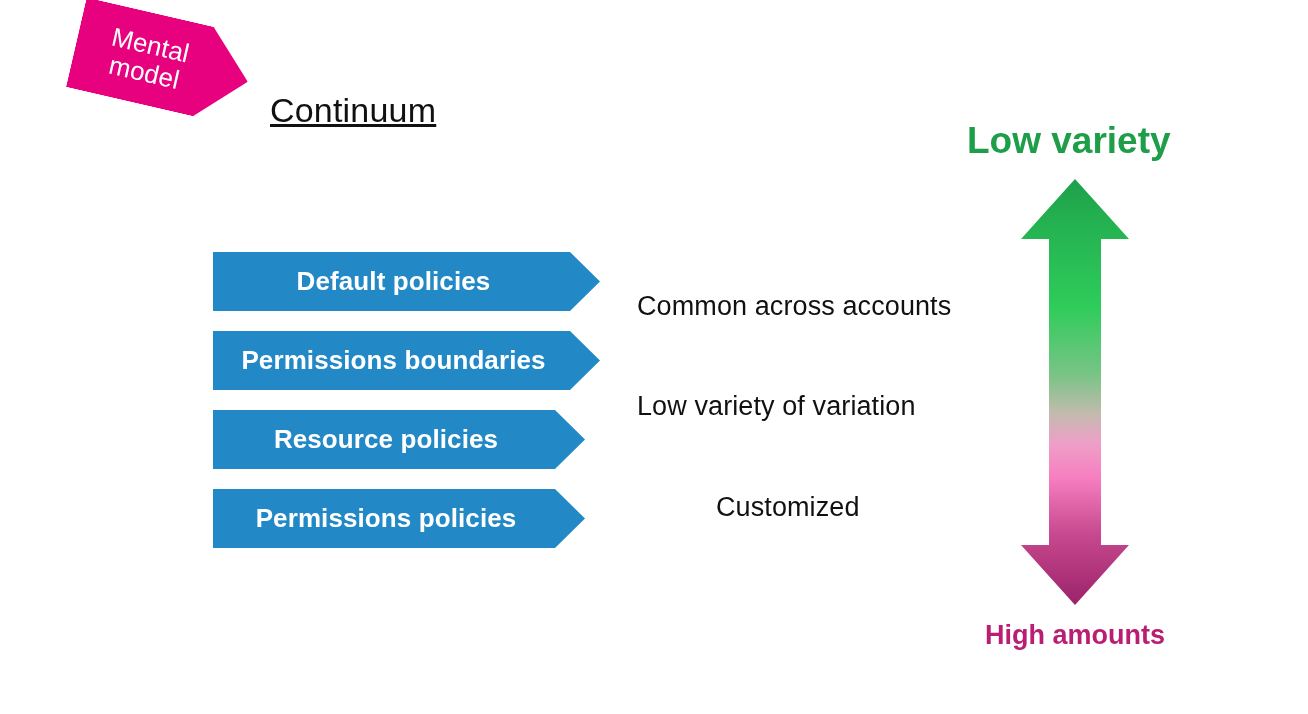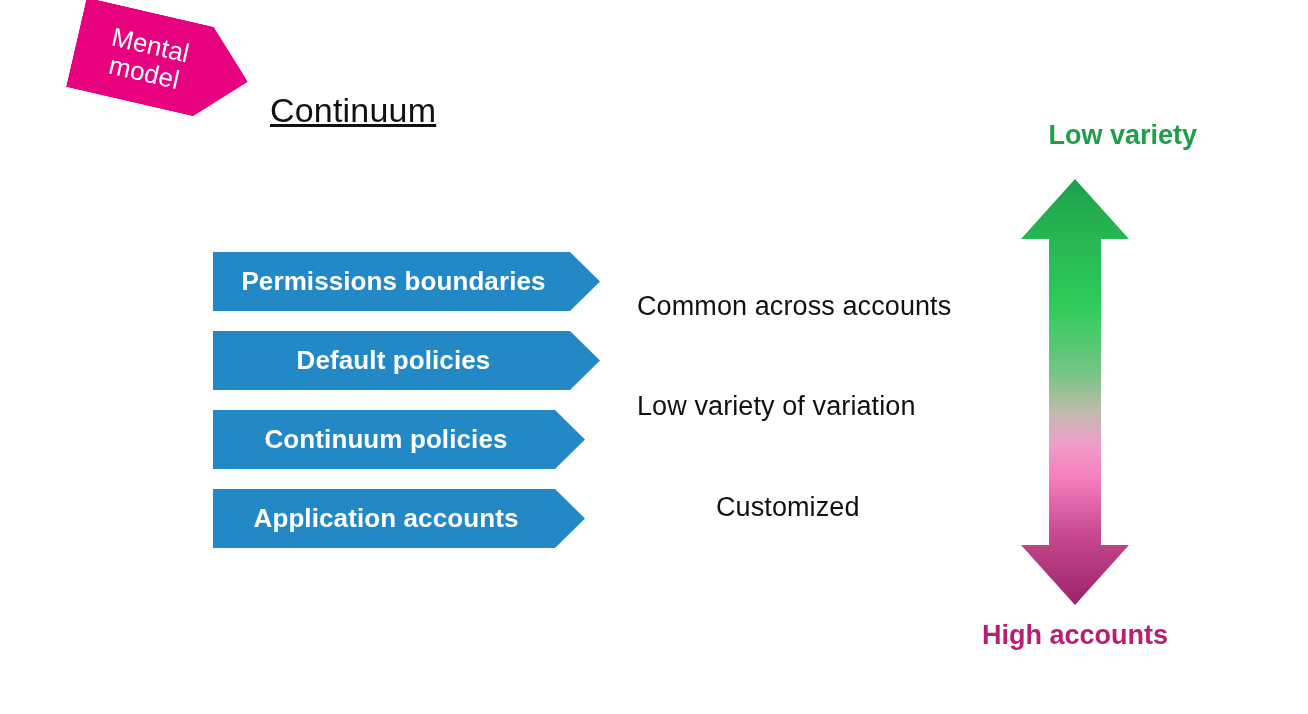--- a/index.html
+++ b/index.html
@@ -121,24 +121,24 @@
   #variety-group {
     position: absolute;
     left: 955px;
     top: 120px;
     width: 240px;
     height: 545px;
   }
   #low-variety-label {
     position: absolute;
     top: 0px;
-    left: 2px;
+    left: 12px;
     width: 240px;
-    text-align: right;
-    font-size: 27px;
+    text-align: left;
+    font-size: 37px;
     font-weight: bold;
     color: #1E9E48;
     white-space: nowrap;
   }
   #high-variety-label {
     position: absolute;
     top: 500px;
     left: 0;
     width: 240px;
     text-align: center;
@@ -168,38 +168,38 @@
     <div class="badge-text nosel">
       <span>Mental</span>
       <span>model</span>
     </div>
   </div>
 
   <div id="slide-title" class="nosel">Continuum</div>
 
   <div id="chevron-stack">
 
+    <div class="chevron w1">
+      <div class="chev-shape"></div>
+      <div class="chev-label nosel">Default policies</div>
+    </div>
+
     <div class="chevron w2">
       <div class="chev-shape"></div>
       <div class="chev-label nosel">Permissions boundaries</div>
     </div>
 
-    <div class="chevron w1">
-      <div class="chev-shape"></div>
-      <div class="chev-label nosel">Default policies</div>
-    </div>
-
     <div class="chevron w3">
       <div class="chev-shape"></div>
-      <div class="chev-label nosel">Continuum policies</div>
+      <div class="chev-label nosel">Resource policies</div>
     </div>
 
     <div class="chevron w4">
       <div class="chev-shape"></div>
-      <div class="chev-label nosel">Application accounts</div>
+      <div class="chev-label nosel">Permissions policies</div>
     </div>
 
   </div>
 
   <div class="desc nosel" id="desc-0">Common across accounts</div>
   <div class="desc nosel" id="desc-1">Low variety of variation</div>
   <div class="desc nosel" id="desc-2">Customized</div>
 
   <div id="variety-group">
     <div id="low-variety-label" class="nosel">Low variety</div>
@@ -214,16 +214,16 @@
           <stop offset="55%" stop-color="#C2BBAE"></stop>
           <stop offset="62%" stop-color="#EE9FC8"></stop>
           <stop offset="70%" stop-color="#F77FC0"></stop>
           <stop offset="83%" stop-color="#C84A90"></stop>
           <stop offset="100%" stop-color="#9B2269"></stop>
         </linearGradient>
       </defs>
       <polygon points="62,2 116,62 88,62 88,368 116,368 62,428 8,368 36,368 36,62 8,62" fill="url(#varietyGrad)"></polygon>
     </svg>
 
-    <div id="high-variety-label" class="nosel">High accounts</div>
+    <div id="high-variety-label" class="nosel">High amounts</div>
   </div>
 
 </div>
 
 </body></html>

